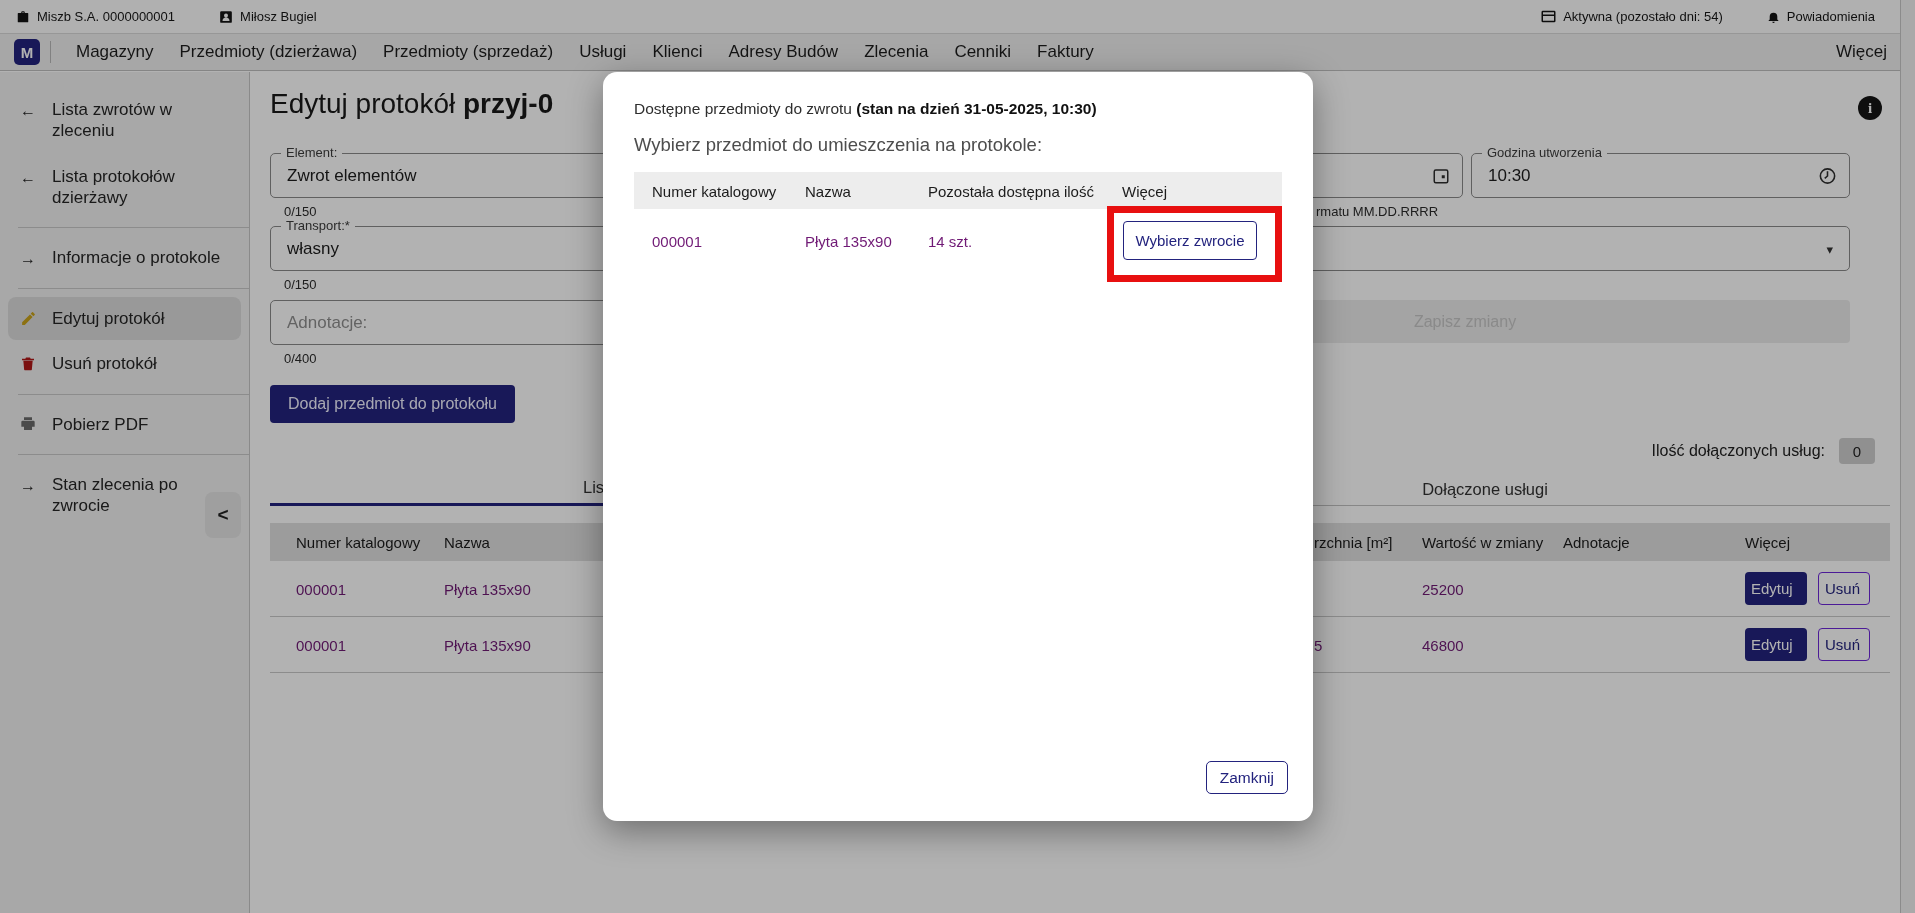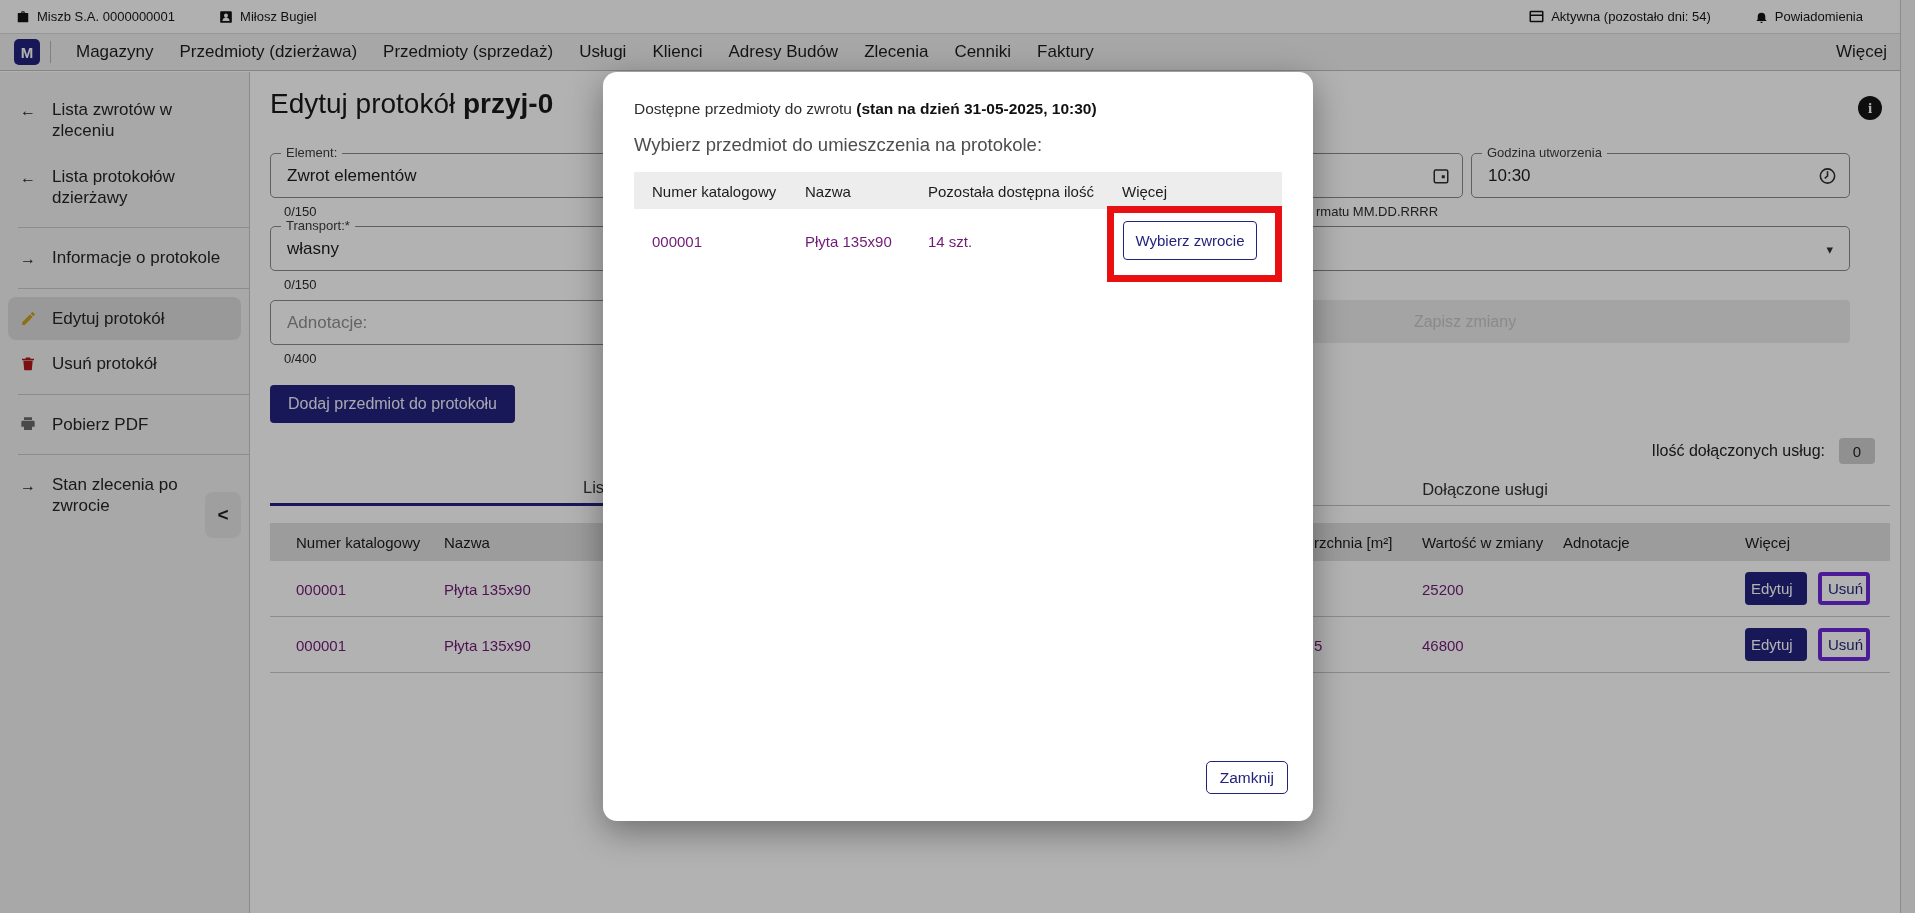--- a/index.html
+++ b/index.html
@@ -6,21 +6,21 @@
   body{
     width:1915px;height:913px;position:relative;overflow:hidden;
     font-family:"Liberation Sans","DejaVu Sans",sans-serif;
     background:#ffffff;color:#1f1f1f;
   }
   svg{display:block;}
   
   .topbar{position:absolute;left:0;top:0;right:0;height:33px;background:#fdfdfd;
     display:flex;align-items:center;padding:0 16px;box-sizing:border-box;font-size:13px;color:#161616;}
   .tb-group{display:flex;align-items:center;gap:7px;cursor:default;}
-  .tb-right{margin-left:auto;display:flex;align-items:center;gap:44px;padding-right:36px;}
+  .tb-right{margin-left:auto;display:flex;align-items:center;gap:44px;padding-right:24px;}
   .tb-icn{color:#141414;display:flex;}
   
   .navbar{position:absolute;left:0;top:33px;right:0;height:38px;background:#f0f0f0;
     border-top:1px solid #d9d9d9;border-bottom:1px solid #bfbfbf;display:flex;align-items:center;
     padding:0 14px;box-sizing:border-box;font-size:17px;color:#1e1e1e;}
   .logo{width:26px;height:26px;border-radius:5px;background:#23237e;color:#fff;font-weight:bold;
     font-size:15px;display:flex;align-items:center;justify-content:center;}
   .nav-sep{width:1px;height:22px;background:#b9b9b9;margin:0 12px 0 10px;}
   .nav-item{margin:0 13px;white-space:nowrap;cursor:pointer;}
   .nav-more{margin-left:auto;padding-right:14px;cursor:pointer;}
@@ -64,21 +64,21 @@
   .tab-right{position:absolute;left:810px;top:0;width:810px;height:100%;display:flex;align-items:center;
     justify-content:center;font-size:16.5px;color:#333;cursor:pointer;}
   .dtable{position:absolute;left:20px;top:451px;width:1620px;}
   .dt-head{position:relative;height:38px;background:#e0e0e0;}
   .dt-row{position:relative;height:55px;border-bottom:1px solid #c9c9c9;}
   .tcell{position:absolute;top:50%;transform:translateY(-50%);font-size:15px;color:#701a75;white-space:nowrap;}
   .hcell{font-size:15px;color:#1c1c1c;}
   .row-btn{position:absolute;top:11px;height:33px;border-radius:4px;font-size:15px;
     display:flex;align-items:center;justify-content:flex-start;cursor:pointer;box-sizing:border-box;font-family:inherit;}
   .row-btn.fill{background:#23237e;color:#fff;border:none;}
-  .row-btn.line{background:transparent;color:#23237e;border:4px solid #6d28d9;}
+  .row-btn.line{background:transparent;color:#23237e;border:1px solid #6d28d9;}
   
   .scrollbar{position:absolute;right:0;top:0;bottom:0;width:14px;background:#f3f3f3;
     border-left:1px solid #c8c8c8;z-index:30;}
   
   .backdrop{position:absolute;inset:0;background:rgba(0,0,0,0.30);z-index:45;}
   .modal{position:absolute;left:603px;top:72px;width:710px;height:749px;background:#fff;border-radius:14px;
     box-shadow:0 10px 34px rgba(0,0,0,0.38);z-index:50;}
   .m-title{position:absolute;left:31px;top:28px;font-size:15.5px;color:#2e2e2e;white-space:nowrap;}
   .m-title b{color:#111;}
   .m-sub{position:absolute;left:31px;top:62px;font-size:18.5px;color:#4d4d4d;white-space:nowrap;}

